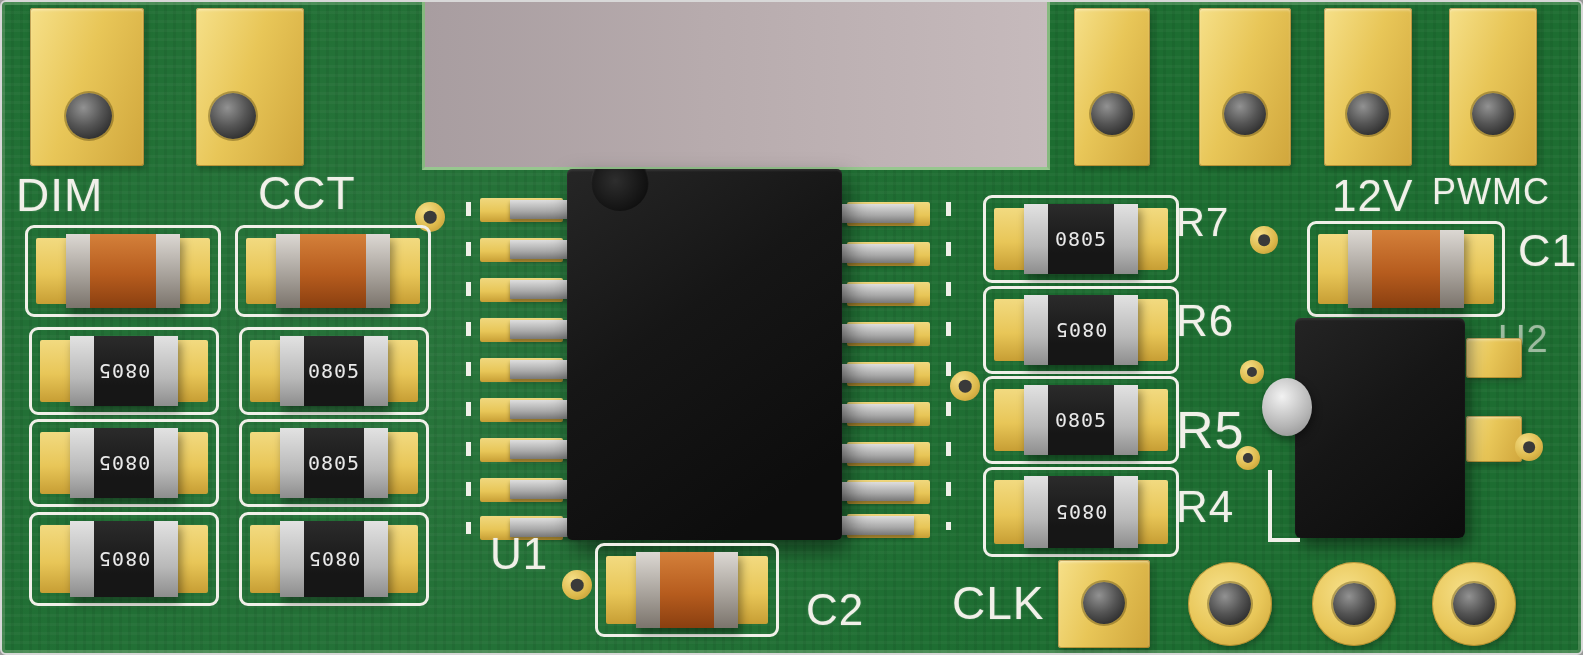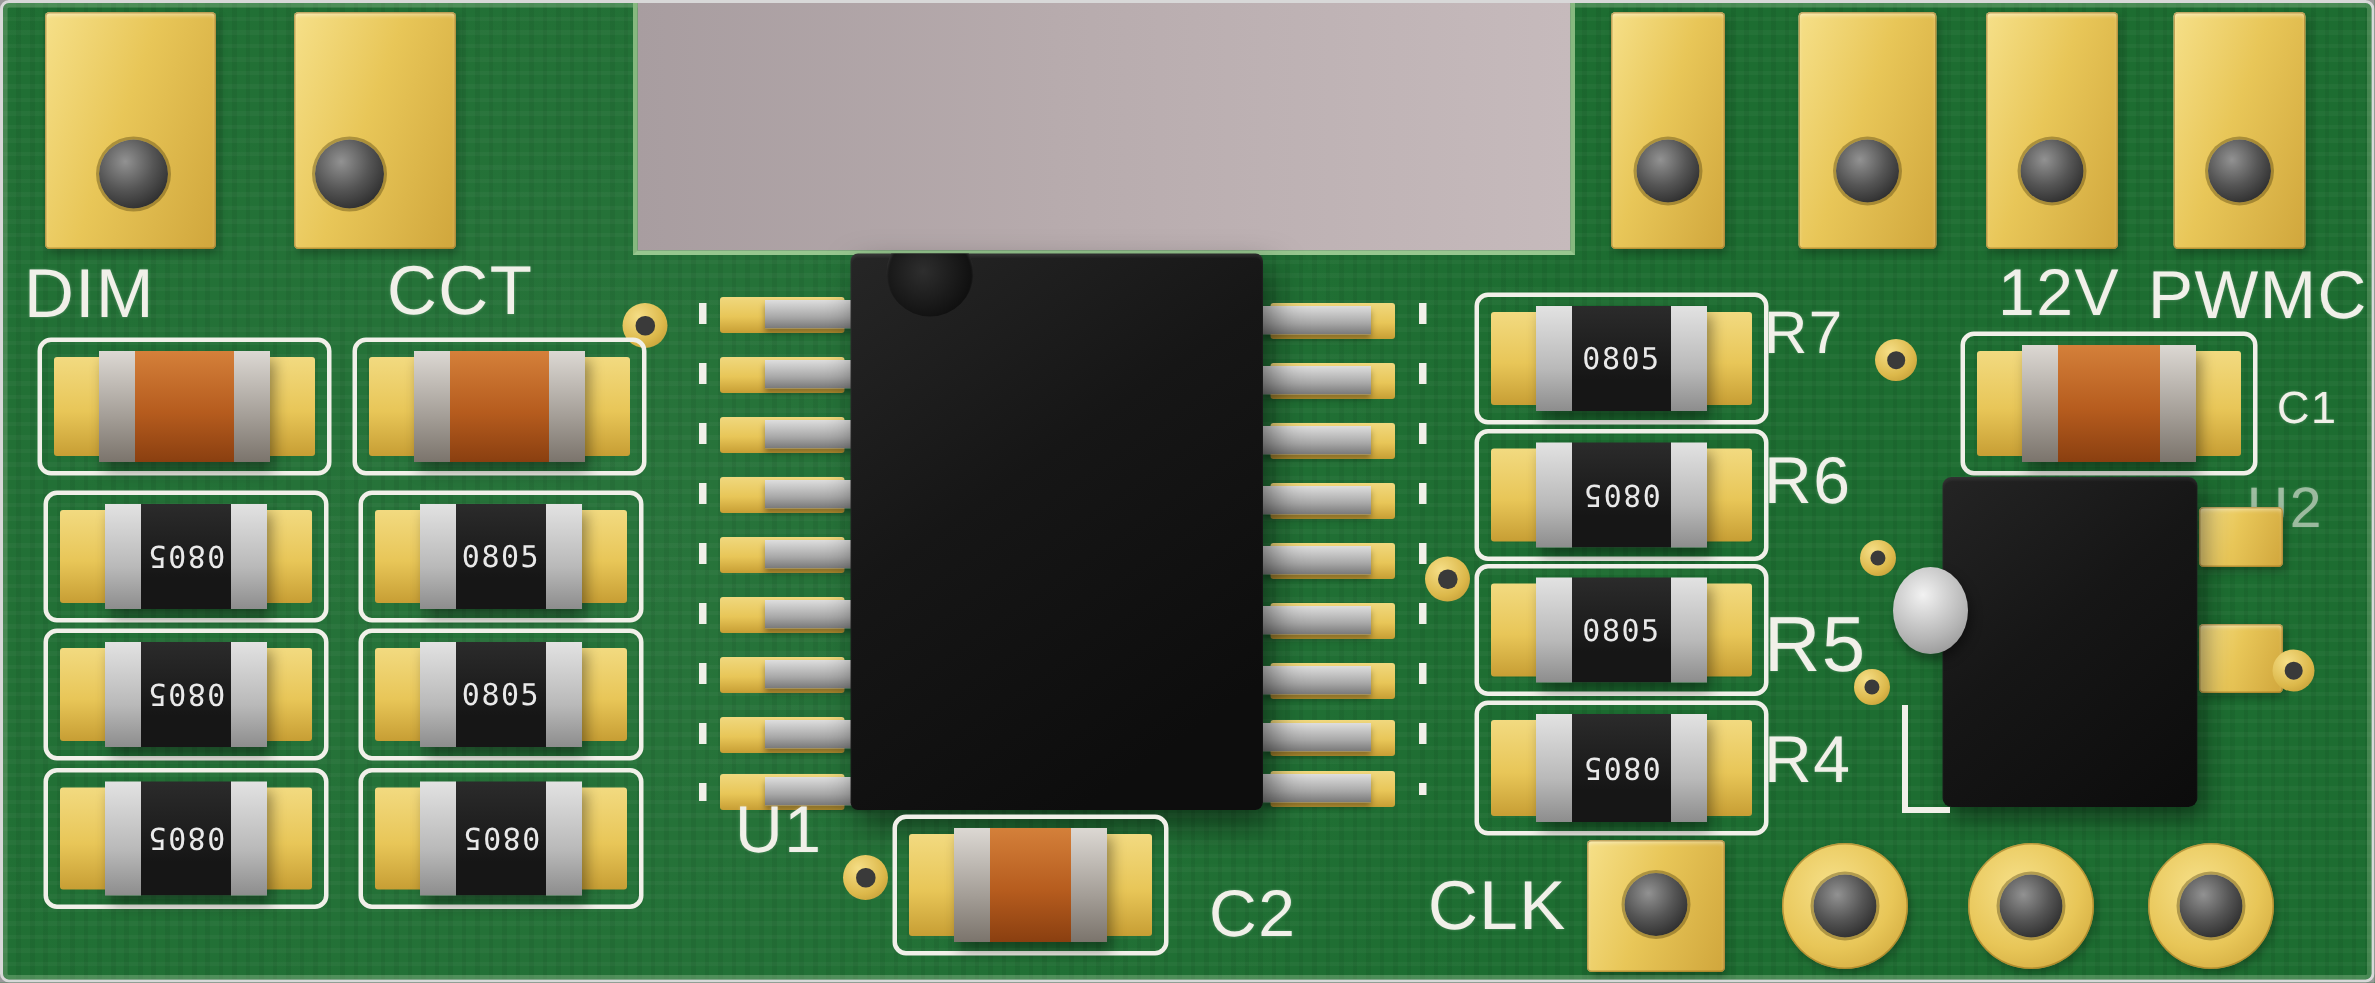--- a/index.html
+++ b/index.html
@@ -347,35 +347,35 @@
     <i class="hole" style="left:25px;top:85px;width:42px;height:42px"></i>
   </div>
   <div class="bigpad" style="left:1322px;top:6px;width:88px;height:158px">
     <i class="hole" style="left:23px;top:85px;width:42px;height:42px"></i>
   </div>
   <div class="bigpad" style="left:1447px;top:6px;width:88px;height:158px">
     <i class="hole" style="left:23px;top:85px;width:42px;height:42px"></i>
   </div>
 
   <div class="lbl" style="left:1330px;top:172px;font-size:44px">12V</div>
-  <div class="lbl" style="left:1430px;top:172px;font-size:45px">PWMC</div>
+  <div class="lbl" style="left:1430px;top:172px;font-size:36px">PWMC</div>
 
   <div class="via" style="left:1248px;top:224px;width:28px;height:28px"></div>
 
   <div class="smd cap" style="left:1312px;top:226px;width:184px;height:82px">
     <i class="silkbox"></i>
     <i class="pad l"></i>
       <i class="pad r"></i>
     <span class="body">
         <i class="end"></i>
         <i class="mid"></i>
         <i class="end"></i>
       </span>
   </div>
-  <div class="lbl" style="left:1516px;top:256px;font-size:30px">C1</div>
+  <div class="lbl" style="left:1516px;top:226px;font-size:45px">C1</div>
 
   <div class="lbl" style="left:1496px;top:318px;font-size:38px;opacity:.6">U2</div>
   <div class="bigpad" style="left:1464px;top:336px;width:56px;height:40px"></div>
   <div class="bigpad" style="left:1464px;top:414px;width:56px;height:46px"></div>
   <div class="chip2"></div>
   <div class="blob"></div>
   <i class="silkseg" style="left:1266px;top:468px;width:4px;height:72px"></i>
   <i class="silkseg" style="left:1266px;top:536px;width:32px;height:4px"></i>
   <div class="via" style="left:1238px;top:358px;width:24px;height:24px"></div>
   <div class="via" style="left:1234px;top:444px;width:24px;height:24px"></div>

